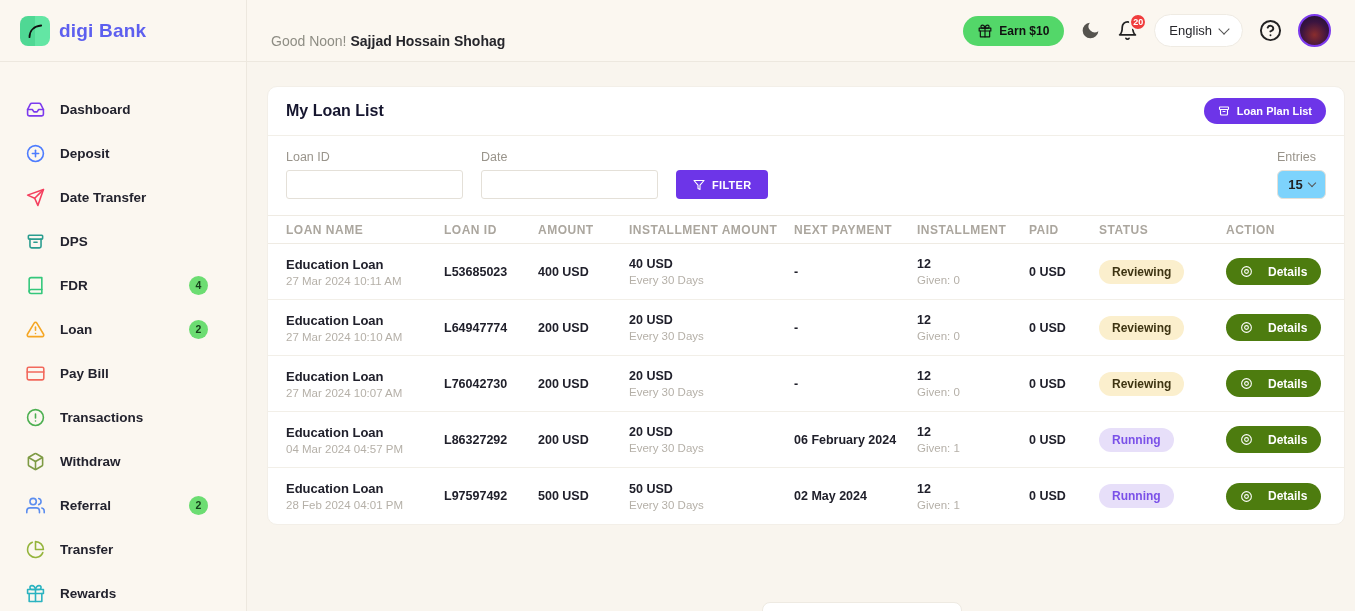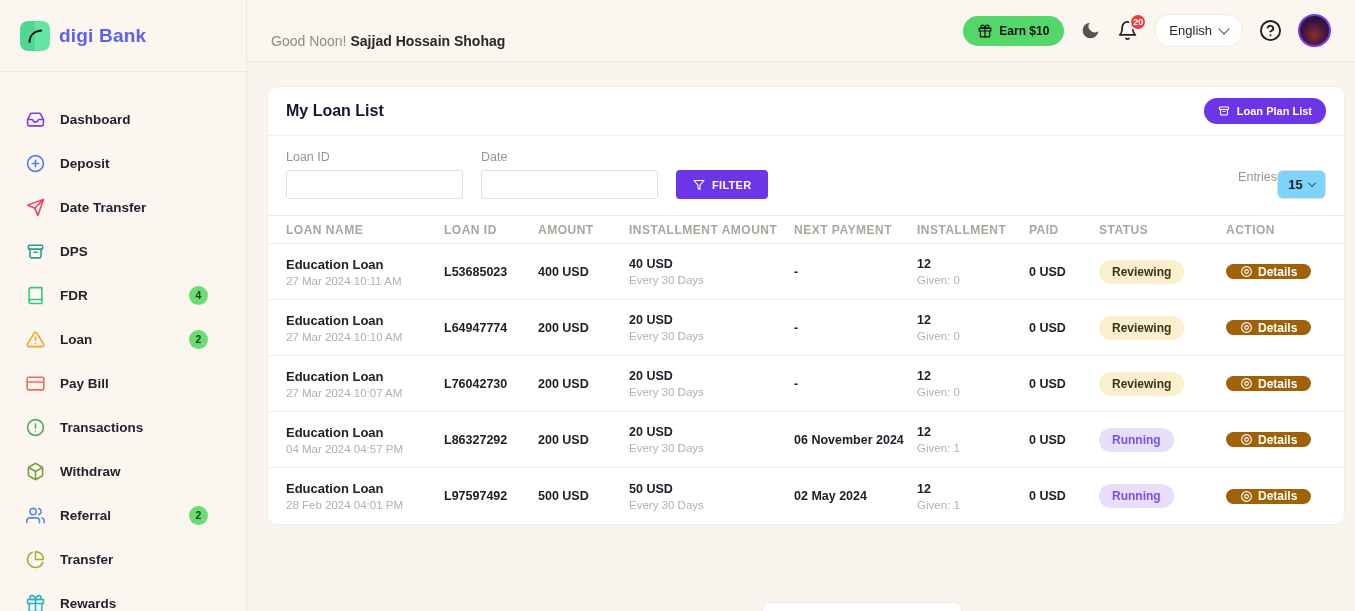--- a/index.html
+++ b/index.html
@@ -1,21 +1,21 @@
 <!DOCTYPE html>
 <html><head>
 <meta charset="utf-8">
 <style>
   *{margin:0;padding:0;box-sizing:border-box;}
   html,body{width:1355px;height:611px;overflow:hidden;}
   body{font-family:"Liberation Sans",sans-serif;background:#F9F5EE;display:flex;position:relative;color:#20202B;}
 
   
   .sidebar{width:247px;min-width:247px;background:#FBF7F0;border-right:1px solid #EDE8DF;height:611px;}
-  .logo-row{height:72px;display:flex;align-items:center;gap:9px;padding:0 20px;border-bottom:1px solid #EDE8DF;cursor:pointer;}
+  .logo-row{height:62px;display:flex;align-items:center;gap:9px;padding:0 20px;border-bottom:1px solid #EDE8DF;cursor:pointer;}
   .logo-box{width:30px;height:30px;border-radius:8px;background:linear-gradient(90deg,#4FD894 50%,#63E6A4 50%);display:flex;align-items:center;justify-content:center;}
   .logo-text{font-size:19px;font-weight:bold;color:#5D5FEF;letter-spacing:.2px;}
   .menu{padding-top:25px;}
   .menu-item{height:44px;display:flex;align-items:center;gap:15px;padding:0 26px;cursor:pointer;}
   .menu-item .mlabel{font-size:13.5px;font-weight:bold;color:#23232E;}
   .menu-item svg{width:19px;height:19px;flex:none;}
   .mbadge{margin-left:auto;background:#6CDD72;color:#15401a;font-size:10.5px;font-weight:bold;min-width:19px;height:19px;border-radius:10px;display:flex;align-items:center;justify-content:center;margin-right:12px;}
 
   
   .ic-purple{stroke:#7C3AED;}.ic-blue{stroke:#4D7CFE;}.ic-pink{stroke:#F43F5E;}
@@ -41,37 +41,37 @@
   .card{margin:24px 10px 0 20px;background:#fff;border-radius:10px;border:1px solid #F3EFE8;}
   .card-head{height:49px;display:flex;align-items:center;padding:0 18px;border-bottom:1px solid #F2EFE8;}
   .card-title{font-size:16px;font-weight:bold;color:#15152E;}
   .plan-btn{margin-left:auto;background:#6D35E8;border:none;color:#fff;font-weight:bold;font-size:11px;height:26px;border-radius:14px;padding:0 14px;display:flex;align-items:center;gap:7px;cursor:pointer;font-family:"Liberation Sans",sans-serif;}
 
   .filter-row{display:flex;align-items:flex-end;padding:14px 18px 16px 18px;gap:18px;}
   .fgroup{display:flex;flex-direction:column;gap:6px;}
   .flabel{font-size:12.5px;color:#99948B;}
   .finput{width:177px;height:29px;border:1px solid #E4E0D8;border-radius:3px;background:#fff;padding:0 8px;font-size:13px;font-family:"Liberation Sans",sans-serif;color:#333;}
   .filter-btn{background:#6D35E8;border:none;color:#fff;font-weight:bold;font-size:11px;letter-spacing:.3px;height:29px;border-radius:4px;padding:0 17px;display:flex;align-items:center;gap:7px;cursor:pointer;font-family:"Liberation Sans",sans-serif;}
-  .entries-group{margin-left:auto;display:flex;flex-direction:row;align-items:flex-start;}
+  .entries-group{margin-left:auto;display:flex;flex-direction:column;gap:6px;align-items:flex-start;}
   .entries-select{width:49px;height:29px;border:1px solid #E4E0D8;border-radius:6px;background:#7dd3fc;display:flex;align-items:center;justify-content:center;gap:6px;font-size:13px;font-weight:bold;color:#222;cursor:pointer;}
   .entries-select .chev{width:6px;height:6px;}
 
   
   .tgrid{display:grid;grid-template-columns:158px 94px 91px 165px 123px 112px 70px 127px 1fr;align-items:center;padding:0 18px;}
   .thead{height:29px;border-top:1px solid #EFEBE3;border-bottom:1px solid #EFEBE3;}
   .th{font-size:12px;font-weight:bold;color:#ABA69E;letter-spacing:.5px;}
   .trow{height:56px;border-bottom:1px solid #F2EFE8;}
   .trow:last-child{border-bottom:none;}
   .cell-main{font-size:12.5px;font-weight:bold;color:#20202B;}
   .cell-name{font-size:13px;font-weight:bold;color:#20202B;}
   .cell-sub{font-size:11.5px;color:#B5B0A8;margin-top:3px;}
   .status-badge{display:inline-flex;align-items:center;justify-content:center;height:24px;padding:0 13px;border-radius:13px;font-size:12px;font-weight:bold;}
   .status-badge[data-status="reviewing"]{background:#FBEFCD;color:#3E3412;}
   .status-badge[data-status="running"]{background:#E7DFF9;color:#7A50E8;}
-  .details-btn{background:#a16207;border:none;color:#fff;font-weight:bold;font-size:12px;height:15px;border-radius:14px;padding:0 14px;display:flex;align-items:center;gap:5px;cursor:pointer;font-family:"Liberation Sans",sans-serif;}
+  .details-btn{background:#4d7c0f;border:none;color:#fff;font-weight:bold;font-size:12px;height:27px;border-radius:14px;padding:0 14px;display:flex;align-items:center;gap:15px;cursor:pointer;font-family:"Liberation Sans",sans-serif;}
 
   .pagination-stub{position:absolute;left:762px;top:602px;width:200px;height:20px;background:#fff;border:1px solid #EEEAE2;border-radius:8px 8px 0 0;cursor:pointer;}
 </style>
 </head>
 <body>
 
 <aside class="sidebar">
   <div class="logo-row">
     <span class="logo-box">
       <svg width="22" height="22" viewBox="0 0 32 32" fill="none">
@@ -366,21 +366,21 @@
         <div>
             <div class="cell-name">Education Loan</div>
             <div class="cell-sub">04 Mar 2024 04:57 PM</div>
           </div>
         <div class="cell-main">L86327292</div>
         <div class="cell-main">200 USD</div>
         <div>
             <div class="cell-main">20 USD</div>
             <div class="cell-sub">Every 30 Days</div>
           </div>
-        <div class="cell-main">06 November 2024</div>
+        <div class="cell-main">06 February 2024</div>
         <div>
             <div class="cell-main">12</div>
             <div class="cell-sub">Given: 1</div>
           </div>
         <div class="cell-main">0 USD</div>
         <div><span class="status-badge" data-status="running">Running</span></div>
         <div>
           <button class="details-btn">
               <svg width="13" height="13" viewBox="0 0 24 24" fill="none" stroke="#fff" stroke-width="2">
                 <circle cx="12" cy="12" r="9"></circle>

